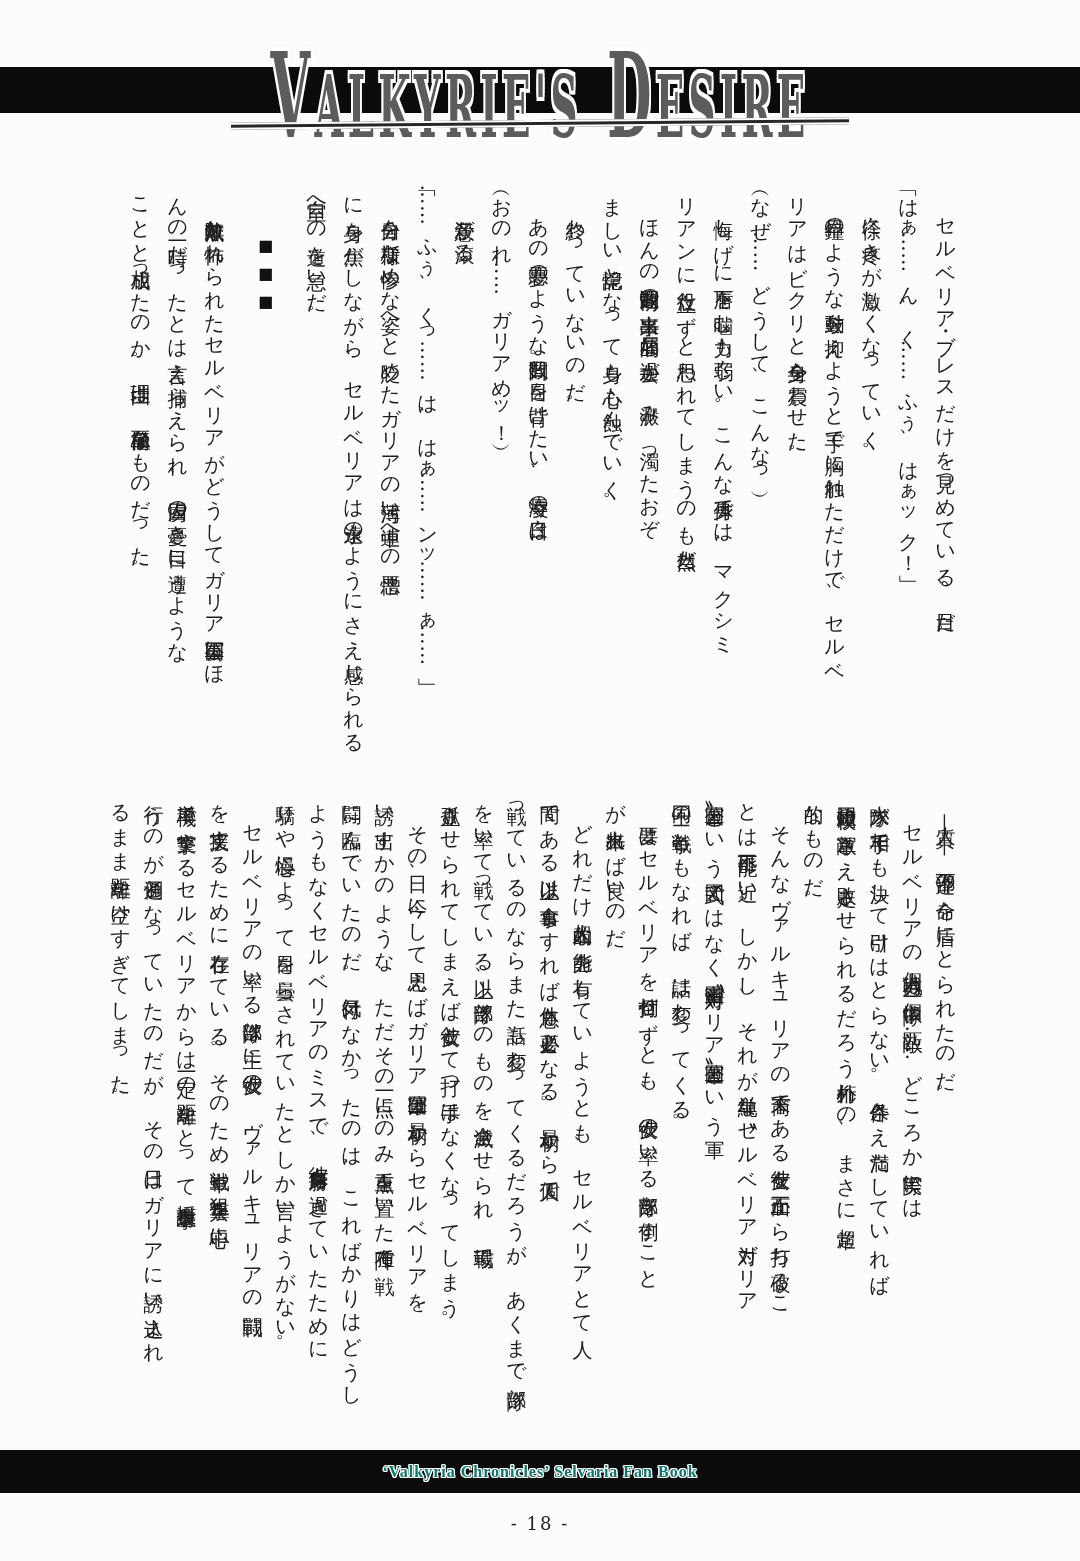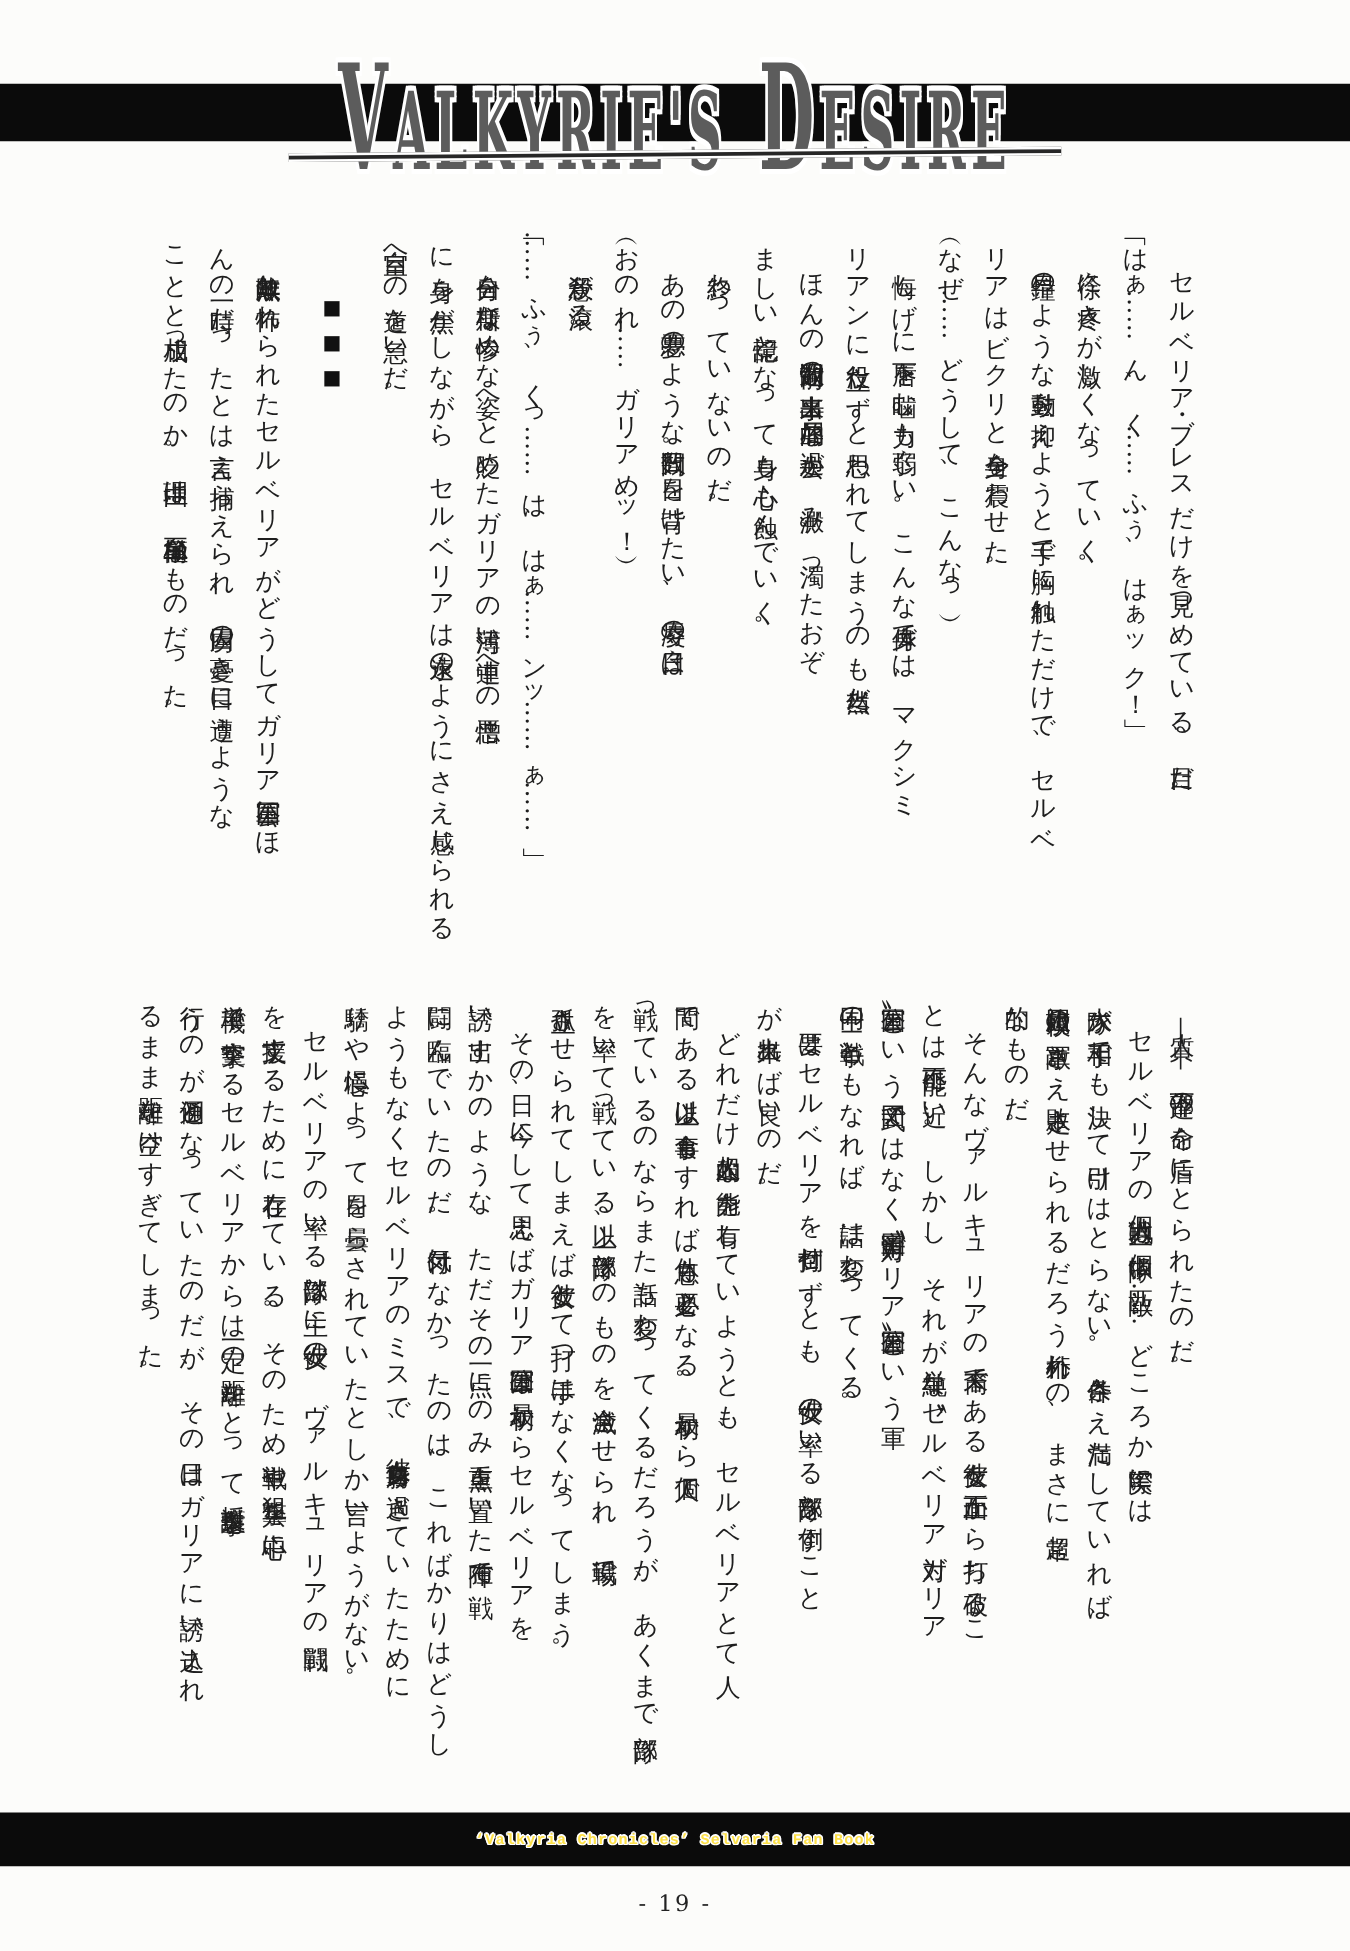--- a/index.html
+++ b/index.html
@@ -63,25 +63,25 @@
     margin:0 14px;
     color:#111;
   }
   
   .footer-band{
     position:absolute;top:1450px;left:0;width:1080px;height:43px;
     background:#0b0b0b;
     display:flex;align-items:center;justify-content:center;
   }
   .footer-text{
-    font-family:Liberation Mono, monospace;
+    font-family:Liberation Serif, serif;
     font-weight:bold;
-    font-size:12px;
+    font-size:16px;
     letter-spacing:1px;
-    color:#fde047;
+    color:#0f766e;
     text-shadow:
       -1.2px 0 0 #fff, 1.2px 0 0 #fff, 0 -1.2px 0 #fff, 0 1.2px 0 #fff,
       -1px -1px 0 #fff, 1px 1px 0 #fff, -1px 1px 0 #fff, 1px -1px 0 #fff;
   }
   .page-number{
     position:absolute;top:1513px;left:0;width:1080px;
     text-align:center;
     font-size:18px;letter-spacing:2px;color:#222;
   }
 </style>
@@ -148,15 +148,15 @@
       <div class="vline">を支援するために存在している。そのため戦車や狙撃兵を中心に、</div>
       <div class="vline">単機で突撃するセルベリアからは一定の距離をとって援護射撃を</div>
       <div class="vline">行うのが通例となっていたのだが、その日はガリアに誘い込まれ</div>
       <div class="vline">るまま距離を空けすぎてしまった。</div>
     </div>
 
   <div class="footer-band">
     <span class="footer-text">‘Valkyria Chronicles’ Selvaria Fan Book</span>
   </div>
 
-  <div class="page-number">- 19 -</div>
+  <div class="page-number">- 18 -</div>
 
 </div>
 
 </body></html>

